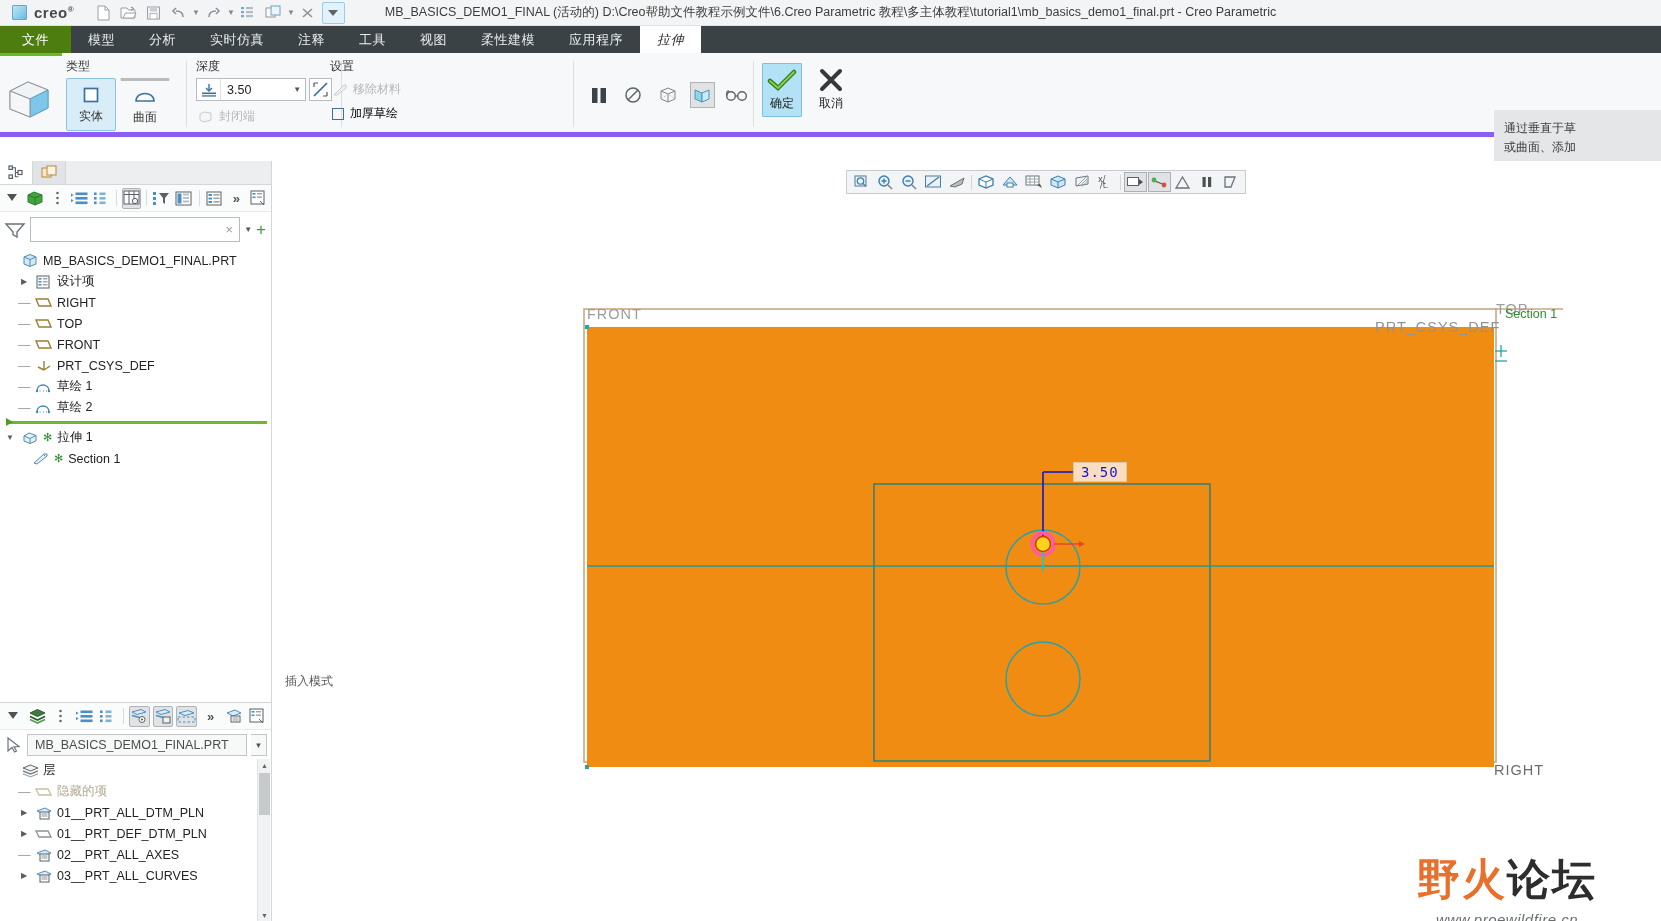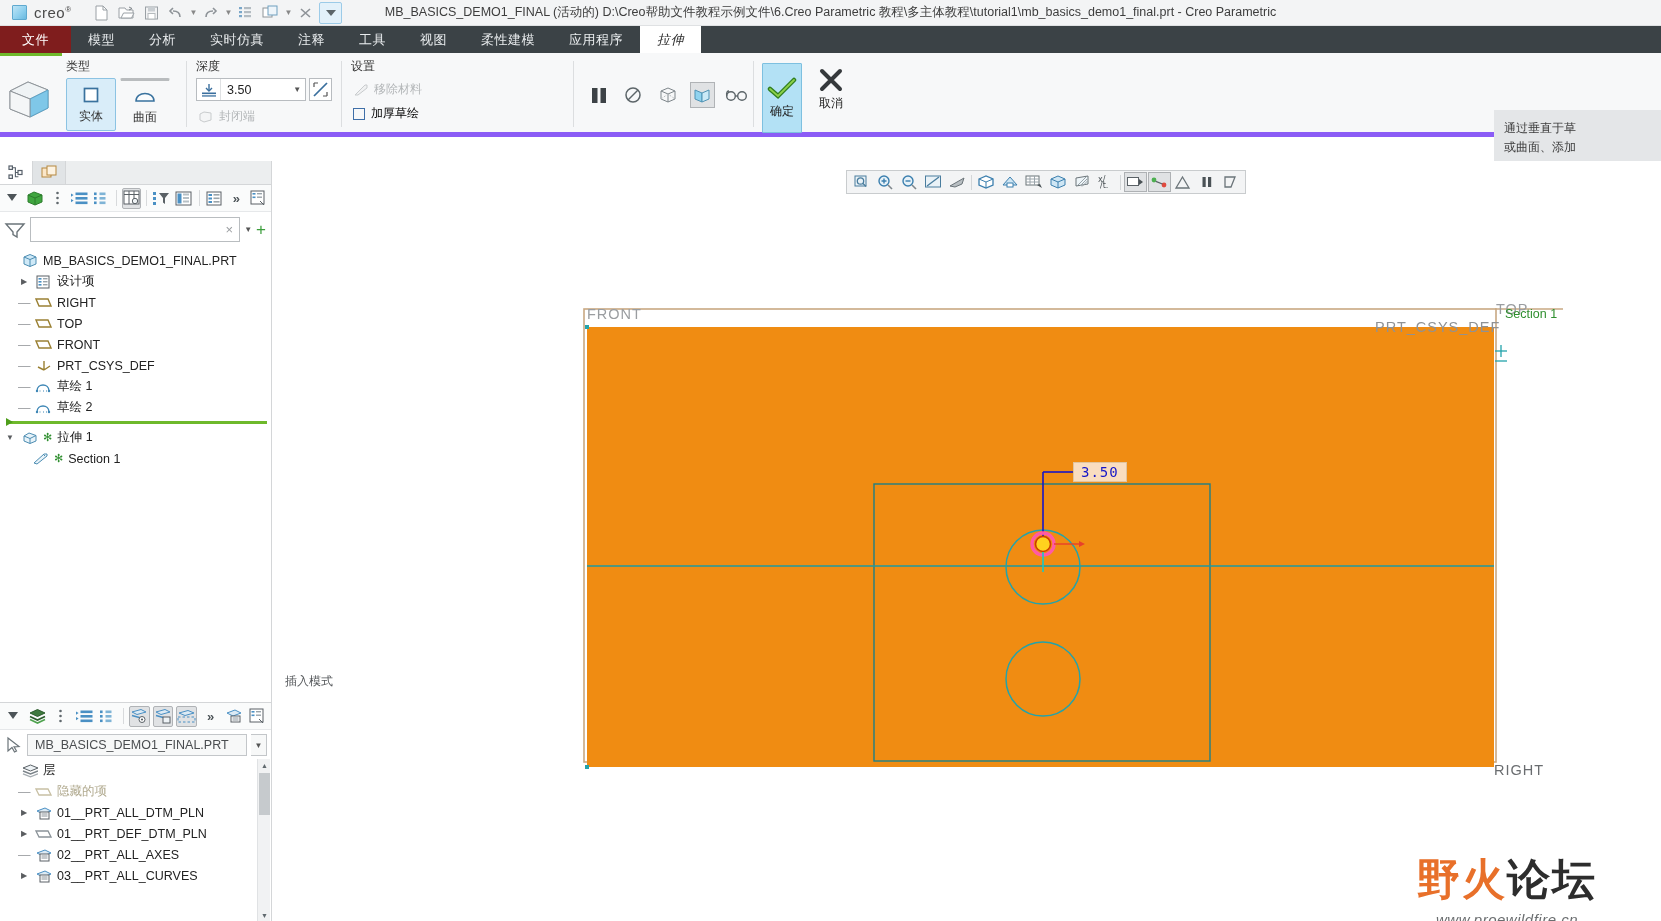--- a/index.html
+++ b/index.html
@@ -16,21 +16,21 @@
   .titlebar {
     position: absolute; left: 0; top: 0; width: 1661px; height: 26px;
     background: #f3f4f5; border-bottom: 1px solid #dfe1e3;
     display: flex; align-items: center;
   }
   .creo-logo { display: flex; align-items: center; gap: 7px; padding: 0 12px 0 12px; }
   .creo-cube {
     width: 15px; height: 15px; background: linear-gradient(135deg,#bfe4f5 0%, #8fd0ee 55%, #6ab9df 100%);
     border: 1px solid #5fa9cf; border-radius: 1px;
   }
-  .creo-word { font-size: 15px; color: #4a4a4a; letter-spacing: .5px; }
+  .creo-word { font-size: 15px; color: #4a4a4a; letter-spacing: .5px; font-weight: bold; }
   .creo-word sup { font-size: 8px; vertical-align: super; }
   .qat { display: flex; align-items: center; gap: 2px; margin-left: 6px; }
   .qat-btn {
     width: 23px; height: 22px; display: flex; align-items: center; justify-content: center;
     border: 1px solid transparent; border-radius: 2px;
   }
   .qat-btn svg { display: block; }
   .qat-btn.sel { background: #e3f1fa; border-color: #9ccbe8; }
   .qat-caret { font-size: 8px; color: #888; }
   .title-text {
@@ -41,21 +41,21 @@
   
   .ribbon-tabs {
     position: absolute; left: 0; top: 26px; width: 1661px; height: 27px;
     background: #3b4246; display: flex; align-items: stretch;
   }
   .rtab {
     display: flex; align-items: center; justify-content: center;
     color: #e9ecee; font-size: 13px; padding: 0 17px; cursor: default;
     letter-spacing: .5px;
   }
-  .rtab.file { background: #7f1d1d; color: #fff; padding: 0 22px; }
+  .rtab.file { background: #4d7c0f; color: #fff; padding: 0 22px; }
   .rtab.active { background: #ffffff; color: #2b2b2b; font-style: italic; }
 
   
   .ribbon {
     position: absolute; left: 0; top: 53px; width: 1661px; height: 84px;
     background: #f7f8f9; border-bottom: 5px solid #8b5cf6; padding-left: 48px;
   }
   .ribbon-greenline { position: absolute; left: 0; top: 0; width: 62px; height: 3px; background: #6eb92b; }
   .grp { position: absolute; top: 0; height: 84px; }
   .grp-title { font-size: 12px; color: #333; padding: 5px 0 3px 4px; }
@@ -85,21 +85,21 @@
   .chk-row { display: flex; align-items: center; gap: 6px; padding: 7px 0 0 6px; font-size: 12px; }
   .chk-row.dim { color: #b3b6b8; align-items: center; }
   .chk-box { width: 12px; height: 12px; border: 1.6px solid #3f6fa8; }
 
   .mid-tools { display: flex; align-items: center; gap: 9px; height: 84px; padding-left: 6px; }
   .mtool { width: 26px; height: 26px; display: flex; align-items: center; justify-content: center; border: 1px solid transparent; }
   .mtool.sel { background: #e0e2e4; border-color: #b0b3b6; }
 
   .ok-cancel { display: flex; align-items: flex-start; gap: 8px; padding-top: 10px; }
   .okbtn {
-    width: 40px; height: 70px; display: flex; flex-direction: column; align-items: center; justify-content: center; gap: 2px;
+    width: 40px; height: 54px; display: flex; flex-direction: column; align-items: center; justify-content: center; gap: 2px;
     background: #b3e1f5; border: 1px solid #7dc0e0; border-radius: 1px; font-size: 12px; color: #222;
   }
   .cancelbtn { width: 42px; height: 54px; display: flex; flex-direction: column; align-items: center; justify-content: center; gap: 3px; font-size: 12px; color: #222; }
 
   .helpbox {
     position: absolute; left: 1494px; top: 57px; width: 175px; height: 78px;
     background: #e4e6e8; padding: 9px 10px; font-size: 12px; color: #3b3b3b; line-height: 1.55;
     overflow: hidden;
   }
   .helplink { color: #2b6cb0; text-decoration: underline; margin-top: 10px; display: inline-block; }
@@ -337,21 +337,21 @@
       </div>
       <div class="chk-row dim">
         <svg width="15" height="13">
             <path d="M2 4l4-2 7 1v7l-7 2-4-2z" fill="#f4f5f6" stroke="#c8cbcd"></path>
           </svg>
         <span>封闭端</span>
       </div>
     </div>
     <div class="grp-sep" style="left:341px;"></div>
 
-    <div class="grp" style="left:347px; width:160px;">
+    <div class="grp" style="left:326px; width:160px;">
       <div class="grp-title">设置</div>
       <div class="chk-row dim" style="padding-top:3px">
         <svg width="15" height="14">
             <path d="M2 12L12 2h2v3L5 12z" fill="#f0f1f2" stroke="#c8cbcd"></path>
           </svg>
         <span>移除材料</span>
       </div>
       <div class="chk-row">
         <span class="chk-box"></span>
         <span>加厚草绘</span>

